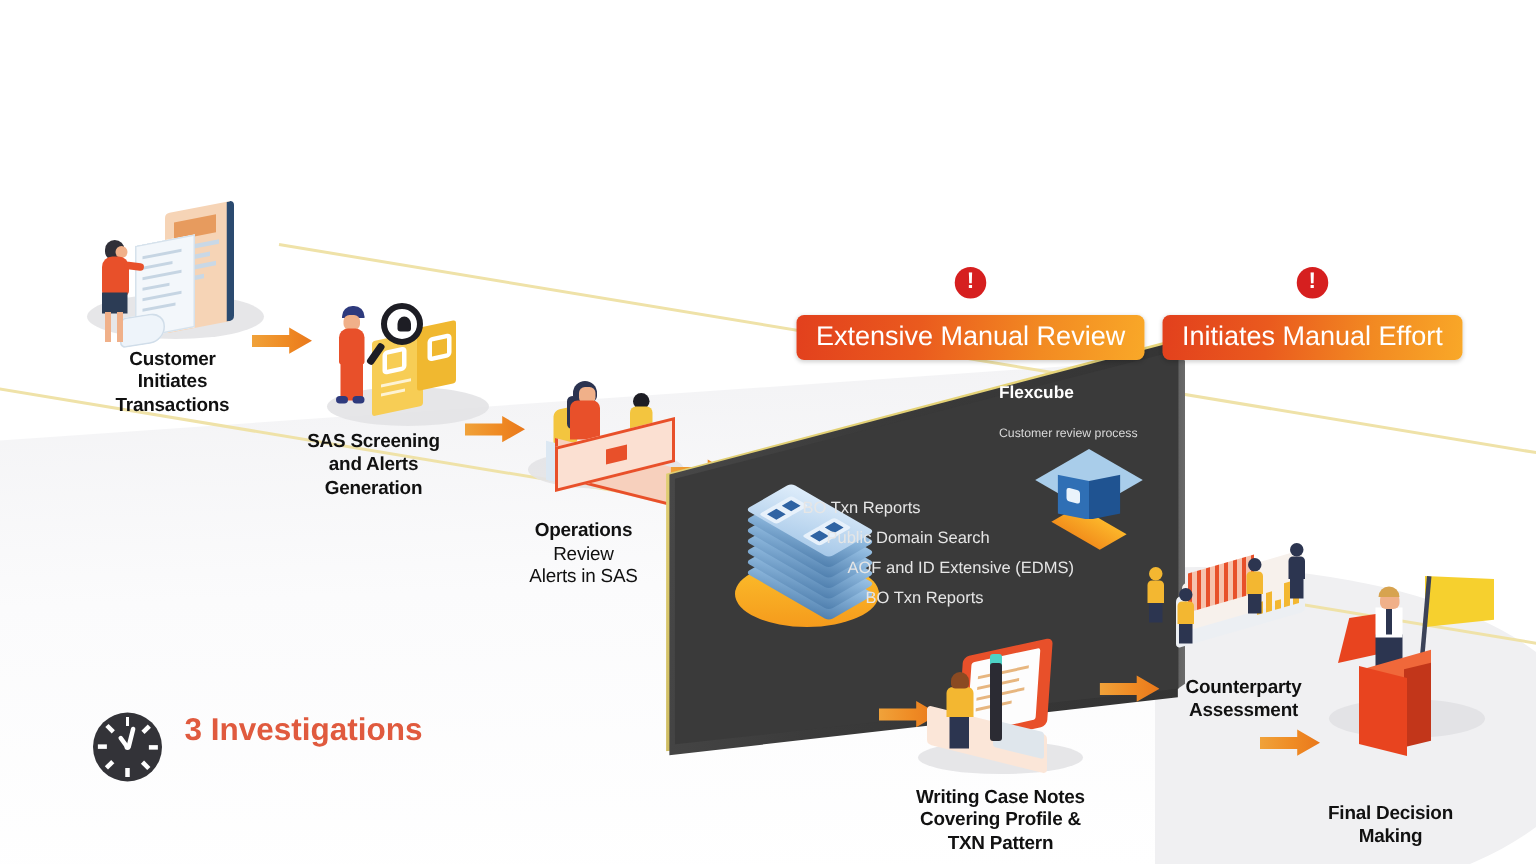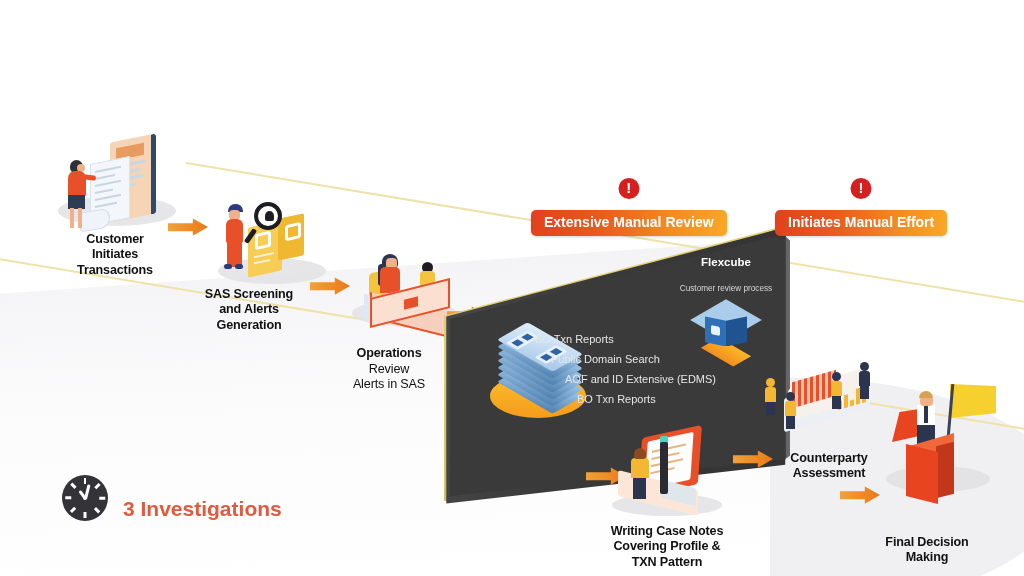--- a/index.html
+++ b/index.html
@@ -182,22 +182,22 @@
   .ops-p2-body { position: absolute; left: 60px; top: 25px; width: 15px; height: 20px; background: #f3c53f; border-radius: 4px 4px 0 0; }
   .ops-paper { position: absolute; left: 44px; top: 52px; width: 14px; height: 10px; background: #e8502a; transform: skewY(-14deg); }
 
   
   .warn { position: absolute; }
   .warn-pill {
     padding: 5px 13px 6px;
     border-radius: 5px;
     background: linear-gradient(97deg, #e2401d 0%, #ea5a1e 35%, #f28a22 70%, #f9a828 100%);
     color: #ffffff;
-    font-size: 14px;
-    font-weight: bold;
+    font-size: 18px;
+    font-weight: normal;
     white-space: nowrap;
     line-height: 1.08;
     box-shadow: 0 1px 3px rgba(0,0,0,.18);
   }
   .warn-badge {
     position: absolute; top: -32px; left: 50%;
     transform: translateX(-50%);
     width: 21px; height: 21px; border-radius: 50%;
     background: #d61f1f;
     color: #ffffff;
@@ -252,21 +252,21 @@
     position: absolute; width: 62px; height: 34px;
     transform: rotate(45deg) skew(-15deg, -15deg);
     background: linear-gradient(160deg, #e0eefb 0%, #a6c8e8 100%);
     border-radius: 3px;
   }
   .db-top i {
     position: absolute; width: 13px; height: 13px;
     background: #2f63a3; border: 3px solid #e7f1fb; border-radius: 2px;
   }
 
-  .flexcube { position: absolute; left: 236px; top: 34px; width: 120px; text-align: center; }
+  .flexcube { position: absolute; left: 236px; top: 34px; width: 120px; }
   .flexcube-title { color: #ffffff; font-size: 11.5px; font-weight: bold; line-height: 1.1; }
   .flexcube-sub { color: #d9d9d9; font-size: 8.2px; line-height: 1.2; margin-top: 15px; }
   .cube { position: relative; width: 54px; height: 58px; margin: 7px auto 0; }
   .cube-top { position: absolute; left: 7px; top: 0; width: 40px; height: 40px; background: #a9cdea; transform: rotate(45deg) skew(-15deg,-15deg); }
   .cube-l { position: absolute; left: 6px; top: 16px; width: 21px; height: 30px; background: #2f6fb5; clip-path: polygon(0 0,100% 14%,100% 100%,0 86%); }
   .cube-r { position: absolute; left: 27px; top: 16px; width: 21px; height: 30px; background: #1f5391; clip-path: polygon(0 14%,100% 0,100% 86%,0 100%); }
   .cube-dot { position: absolute; left: 12px; top: 26px; width: 9px; height: 9px; background: #eaf3fb; border-radius: 2px; transform: skewY(14deg); }
   .cube-base { position: absolute; left: 9px; top: 42px; width: 36px; height: 20px; background: linear-gradient(180deg,#fcb62a,#f28f1c); transform: rotate(45deg) skew(-15deg,-15deg); }
 
   
@@ -310,21 +310,21 @@
   .fin-hair { position: absolute; left: 29px; top: 13px; width: 14px; height: 7px; background: #d7a34f; border-radius: 7px 7px 0 0; }
   .fin-shirt { position: absolute; left: 27px; top: 27px; width: 18px; height: 20px; background: #ffffff; }
   .fin-tie { position: absolute; left: 34px; top: 28px; width: 4px; height: 17px; background: #2c3550; }
   .fin-pants { position: absolute; left: 27px; top: 45px; width: 18px; height: 22px; background: #2c3550; }
   .flagpole { position: absolute; left: 58px; top: 6px; width: 3px; height: 76px; background: #3b4258; transform: rotate(5deg); }
   .flag { position: absolute; left: 60px; top: 6px; width: 46px; height: 34px; background: #f6d02e; clip-path: polygon(0 0,100% 6%,100% 86%,0 100%); }
 
   .shadow-ellipse-final { position: absolute; left: 886px; top: 466px; width: 104px; height: 26px; background: #e3e3e6; border-radius: 50%; }
 
   
-  .stat { position: absolute; left: 62px; top: 475px; display: flex; align-items: flex-end; gap: 15px; }
+  .stat { position: absolute; left: 62px; top: 475px; display: flex; align-items: flex-start; gap: 15px; }
   .clock { position: relative; width: 46px; height: 46px; border-radius: 50%; background: #333338; }
   .clock .tick { position: absolute; left: 50%; top: 3px; width: 2.5px; height: 6px; background: #ffffff; transform-origin: 50% 20px; margin-left: -1.25px; }
   .clock .hand-h { position: absolute; left: 50%; top: 14px; width: 2.6px; height: 10px; background: #ffffff; transform-origin: 50% 100%; margin-left: -1.3px; transform: rotate(-36deg); border-radius: 2px; }
   .clock .hand-m { position: absolute; left: 50%; top: 9px; width: 2.6px; height: 15px; background: #ffffff; transform-origin: 50% 100%; margin-left: -1.3px; transform: rotate(14deg); border-radius: 2px; }
   .clock .pin { position: absolute; left: 50%; top: 50%; width: 4px; height: 4px; background: #ffffff; border-radius: 50%; transform: translate(-50%,-50%); }
   .stat-l1 { color: #e05a3e; font-size: 21px; font-weight: bold; line-height: 1.12; }
   .stat-l2 { color: #e07055; font-size: 19px; line-height: 1.12; }
 </style>
 </head>
 <body>

